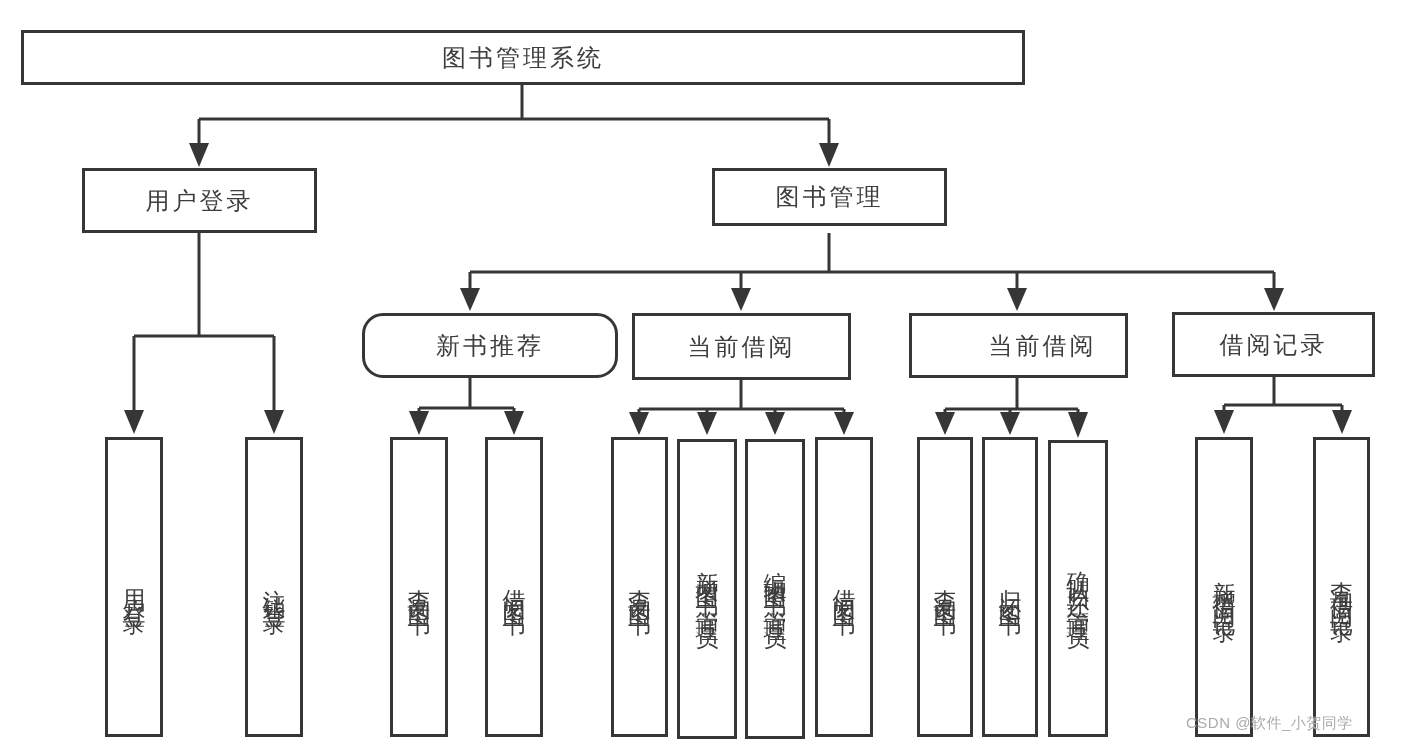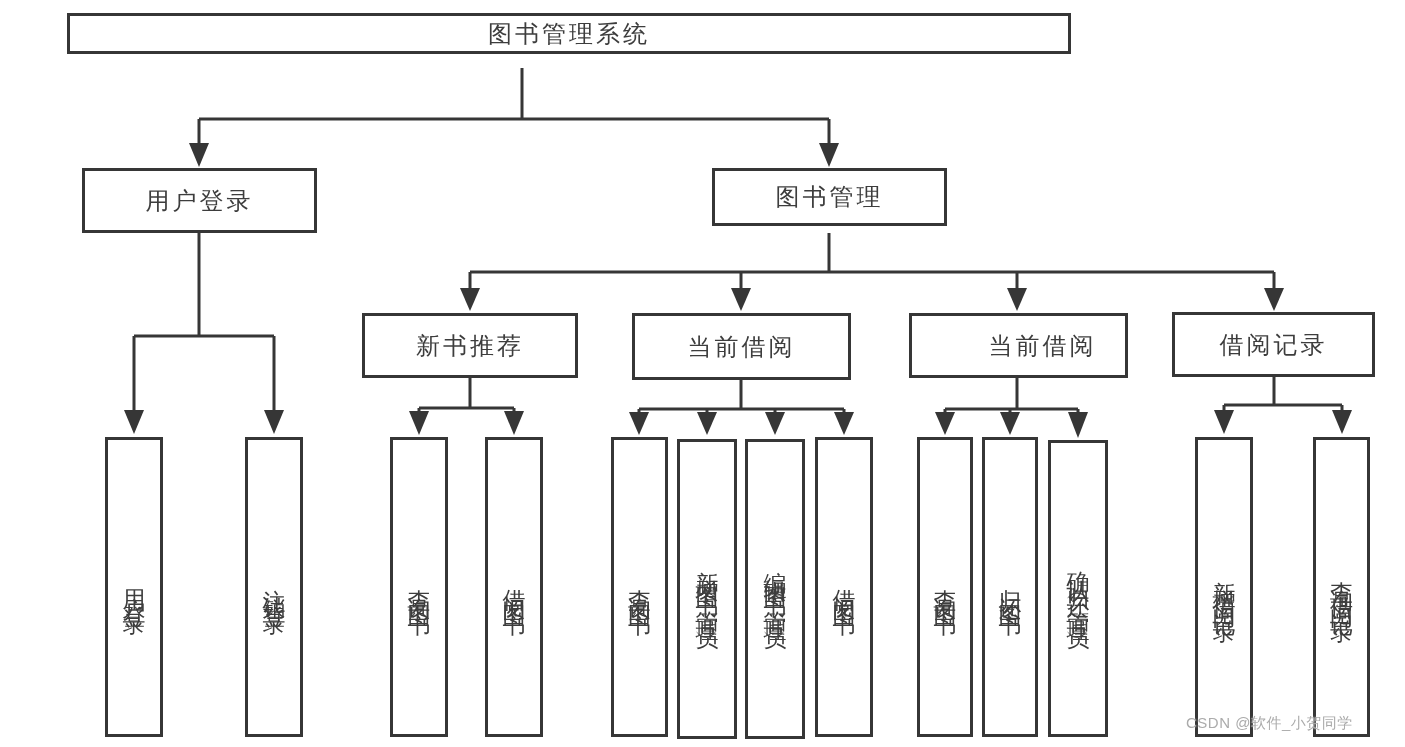--- a/index.html
+++ b/index.html
@@ -116,26 +116,26 @@
       <polygon points="765,412 785,412 775,435"></polygon>
       <polygon points="834,412 854,412 844,435"></polygon>
       <polygon points="935,412 955,412 945,435"></polygon>
       <polygon points="1000,412 1020,412 1010,435"></polygon>
       <polygon points="1068,412 1088,412 1078,438"></polygon>
       <polygon points="1214,410 1234,410 1224,434"></polygon>
       <polygon points="1332,410 1352,410 1342,434"></polygon>
     </g>
   </svg>
 
-  <div class="hbox" style="left:21px; top:13px; width:1004px; height:41px;margin-left:46px;">图书管理系统</div>
+  <div class="hbox" style="left:21px; top:30px; width:1004px; height:55px;">图书管理系统</div>
 
   <div class="hbox" style="left:82px; top:168px; width:235px; height:65px;">用户登录</div>
   <div class="hbox" style="left:712px; top:168px; width:235px; height:58px;">图书管理</div>
 
-  <div class="hbox" style="left:362px; top:313px; width:216px; height:65px;">新书推荐</div>
+  <div class="hbox" style="left:362px; top:313px; width:256px; height:65px;border-radius:21px;">新书推荐</div>
   <div class="hbox" style="left:632px; top:313px; width:219px; height:67px;">当前借阅</div>
   <div class="hbox" style="left:909px; top:313px; width:219px; height:65px;padding-left:48px;">当前借阅</div>
   <div class="hbox" style="left:1172px; top:312px; width:203px; height:65px;">借阅记录</div>
 
   <div class="vbox" style="left:105px; top:437px; width:58px; height:300px;">用户登录</div>
   <div class="vbox" style="left:245px; top:437px; width:58px; height:300px;">注销登录</div>
 
   <div class="vbox" style="left:390px; top:437px; width:58px; height:300px;">查询图书</div>
   <div class="vbox" style="left:485px; top:437px; width:58px; height:300px;">借阅图书</div>
 

